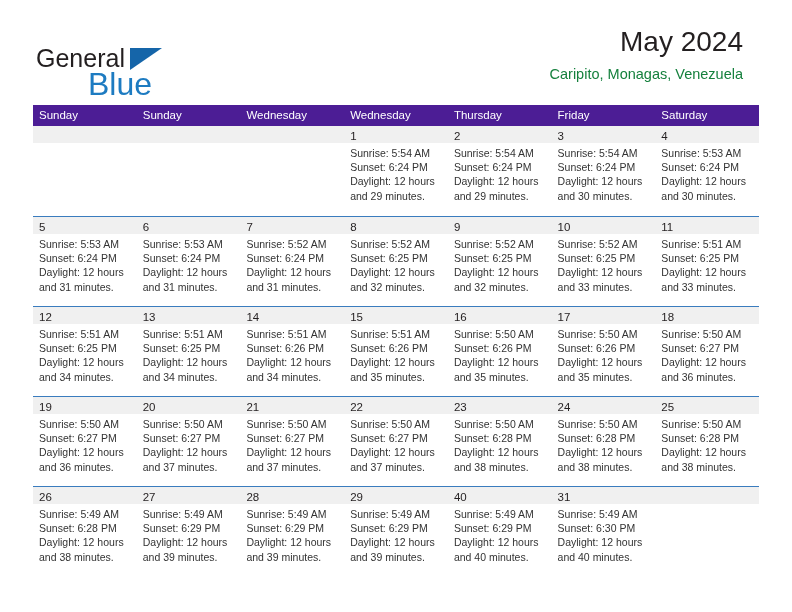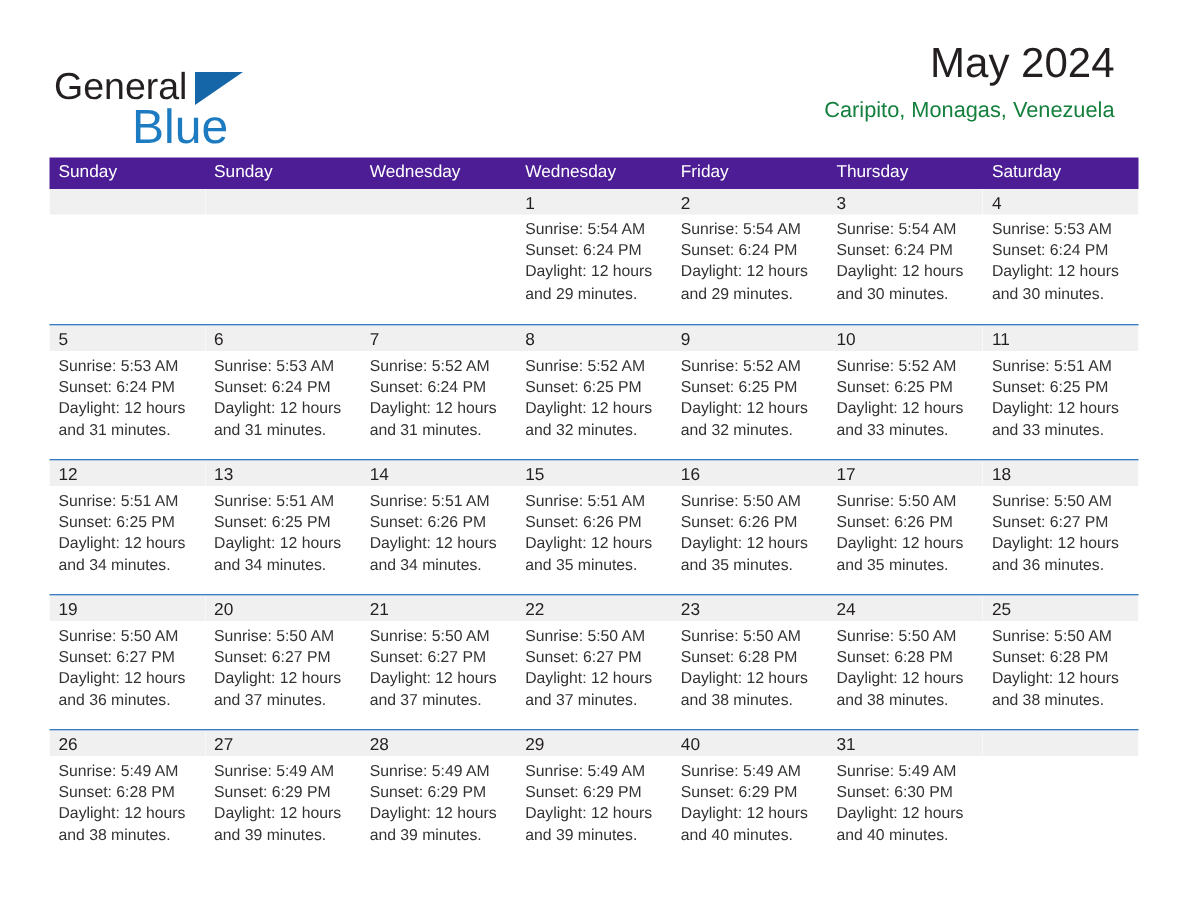--- a/index.html
+++ b/index.html
@@ -164,22 +164,22 @@
     </div>
 
   </div>
 
   <div class="calendar">
     <div class="weekdays">
         <div class="weekday">Sunday</div>
         <div class="weekday">Sunday</div>
         <div class="weekday">Wednesday</div>
         <div class="weekday">Wednesday</div>
+        <div class="weekday">Thursday</div>
         <div class="weekday">Friday</div>
-        <div class="weekday">Thursday</div>
         <div class="weekday">Saturday</div>
       </div>
     <div class="weeks">
         <div class="week">
           <div class="day-cell empty">
             <div class="day-num-band"><span class="day-num"></span></div>
           </div>
           <div class="day-cell empty">
             <div class="day-num-band"><span class="day-num"></span></div>
           </div>

